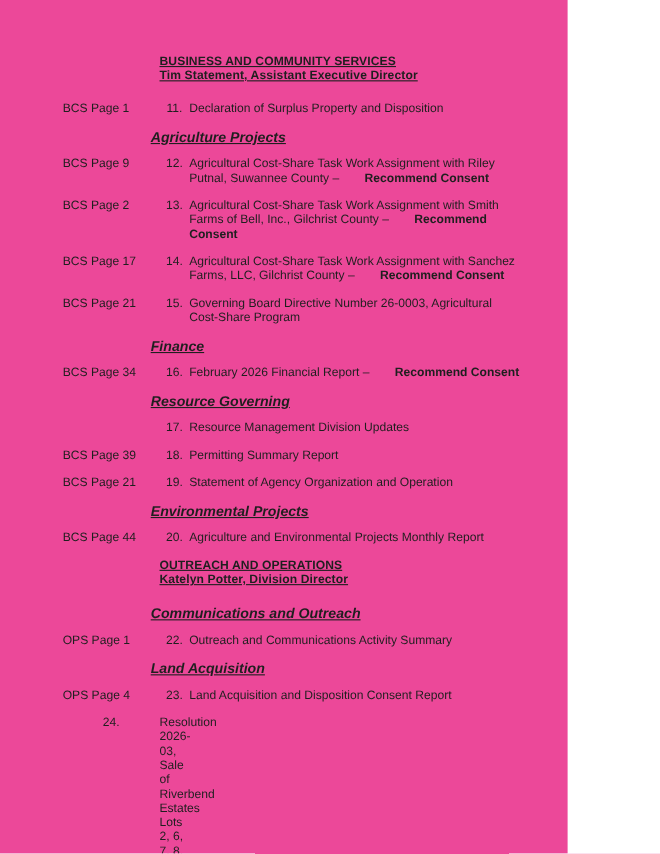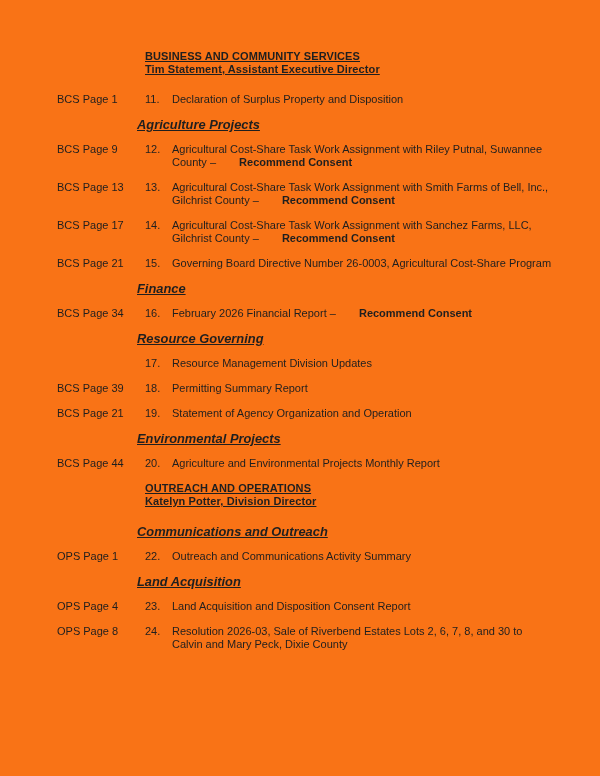--- a/index.html
+++ b/index.html
@@ -3,23 +3,23 @@
 <meta charset="utf-8">
 <style>
   html, body {
     margin: 0;
     padding: 0;
     background: #ffffff;
   }
   .page {
     position: relative;
     box-sizing: border-box;
-    width: 600px;
+    width: 516px;
     height: 776px;
-    background: #f97316;
+    background: #ec4899;
     padding: 50px 44px 20px 57px;
     font-family: "Liberation Sans", "DejaVu Sans", sans-serif;
     font-size: 11px;
     line-height: 13px;
     color: #1f1f1f;
     overflow: hidden;
   }
   .division-header {
     margin: 0 0 17px 88px;
     font-weight: bold;
@@ -37,20 +37,21 @@
   .agenda-item {
     display: grid;
     grid-template-columns: 88px 27px 1fr;
     margin: 0 0 12px 0;
   }
   .page-ref {
     white-space: nowrap;
   }
   .item-number {
     white-space: nowrap;
+    text-align: center;
   }
   .item-text .seg-bold {
     font-weight: bold;
     margin-left: 20px;
   }
 </style>
 </head>
 <body>
 
 <main class="page">
@@ -64,21 +65,21 @@
         <div class="item-number">11.</div>
         <div class="item-text"><span class="seg">Declaration of Surplus Property and Disposition</span></div>
       </div>
       <h3 class="section-heading">Agriculture Projects</h3>
       <div class="agenda-item">
         <div class="page-ref">BCS Page 9</div>
         <div class="item-number">12.</div>
         <div class="item-text"><span class="seg">Agricultural Cost-Share Task Work Assignment with Riley Putnal, Suwannee County – </span><span class="seg-bold">Recommend Consent</span></div>
       </div>
       <div class="agenda-item">
-        <div class="page-ref">BCS Page 13</div>
+        <div class="page-ref">BCS Page 2</div>
         <div class="item-number">13.</div>
         <div class="item-text"><span class="seg">Agricultural Cost-Share Task Work Assignment with Smith Farms of Bell, Inc., Gilchrist County – </span><span class="seg-bold">Recommend Consent</span></div>
       </div>
       <div class="agenda-item">
         <div class="page-ref">BCS Page 17</div>
         <div class="item-number">14.</div>
         <div class="item-text"><span class="seg">Agricultural Cost-Share Task Work Assignment with Sanchez Farms, LLC, Gilchrist County – </span><span class="seg-bold">Recommend Consent</span></div>
       </div>
       <div class="agenda-item">
         <div class="page-ref">BCS Page 21</div>
@@ -123,18 +124,17 @@
         <div class="item-number">22.</div>
         <div class="item-text"><span class="seg">Outreach and Communications Activity Summary</span></div>
       </div>
       <h3 class="section-heading">Land Acquisition</h3>
       <div class="agenda-item">
         <div class="page-ref">OPS Page 4</div>
         <div class="item-number">23.</div>
         <div class="item-text"><span class="seg">Land Acquisition and Disposition Consent Report</span></div>
       </div>
       <div class="agenda-item">
-        <div class="page-ref">OPS Page 8</div>
         <div class="item-number">24.</div>
         <div class="item-text"><span class="seg">Resolution 2026-03, Sale of Riverbend Estates Lots 2, 6, 7, 8, and 30 to Calvin and Mary Peck, Dixie County</span></div>
       </div>
     </div>
 </main>
 
 </body></html>

